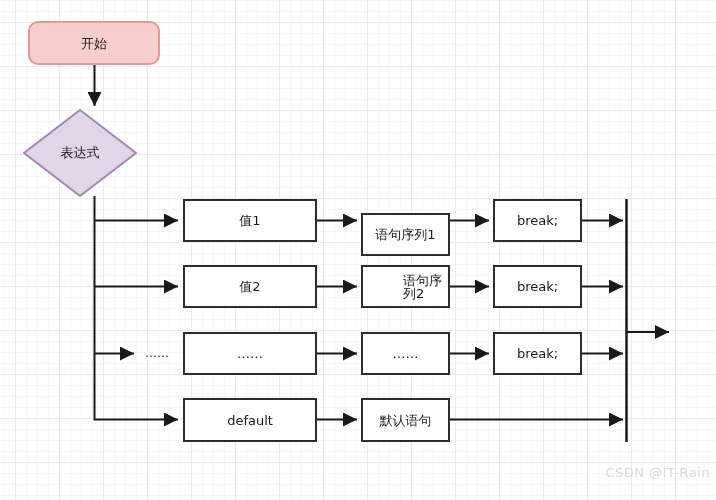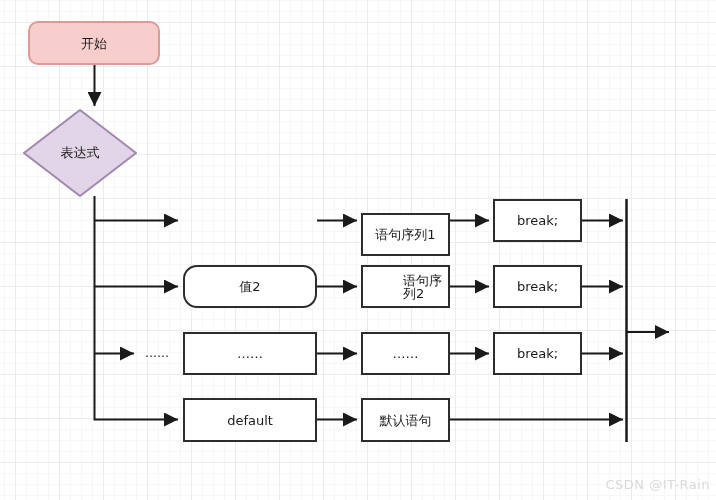--- a/index.html
+++ b/index.html
@@ -36,21 +36,21 @@
   .diamond .lbl{
     position:absolute;left:0;top:0;width:100%;height:100%;
     display:flex;align-items:center;justify-content:center;
     font-size:13px;color:#1a1a1a;
   }
   .dots{
     position:absolute;font-size:12px;color:#1a1a1a;text-align:center;line-height:1;
     background:none;border:none;
   }
   .watermark{
-    position:absolute;right:6px;bottom:8px;
+    position:absolute;right:6px;bottom:20px;
     font-size:13px;color:#d9d9d9;letter-spacing:.5px;
   }
 </style>
 </head>
 <body>
 
 <div class="canvas">
 
   <svg class="overlay" width="716" height="500">
     <defs>
@@ -84,28 +84,31 @@
 
   <div class="diamond" style="left:23px;top:109px;width:114px;height:88px;">
     <svg width="114" height="88">
       <polygon points="57,1 113,44 57,87 1,44" style="fill:var(--decision-fill,#e1d5e7);stroke:var(--decision-stroke,#a287b1);stroke-width:2;"></polygon>
     </svg>
     <span class="lbl">表达式</span>
   </div>
 
   <div class="dots" style="left:139px;top:347px;width:36px;">……</div>
 
+  <div class="node" style="left:183px;top:199px;width:134px;height:43px;">
+    <span>值1</span>
+  </div>
   <div class="node" style="left:361px;top:213px;width:89px;height:43px;">
     <span>语句序列1</span>
   </div>
   <div class="node" style="left:493px;top:199px;width:89px;height:43px;">
     <span>break;</span>
   </div>
 
-  <div class="node" style="left:183px;top:265px;width:134px;height:43px;border-radius:14px;">
+  <div class="node" style="left:183px;top:265px;width:134px;height:43px;">
     <span>值2</span>
   </div>
   <div class="node" style="left:361px;top:265px;width:89px;height:43px;padding-left:40px;">
     <span>语句序列2</span>
   </div>
   <div class="node" style="left:493px;top:265px;width:89px;height:43px;">
     <span>break;</span>
   </div>
 
   <div class="node" style="left:183px;top:332px;width:134px;height:43px;">

